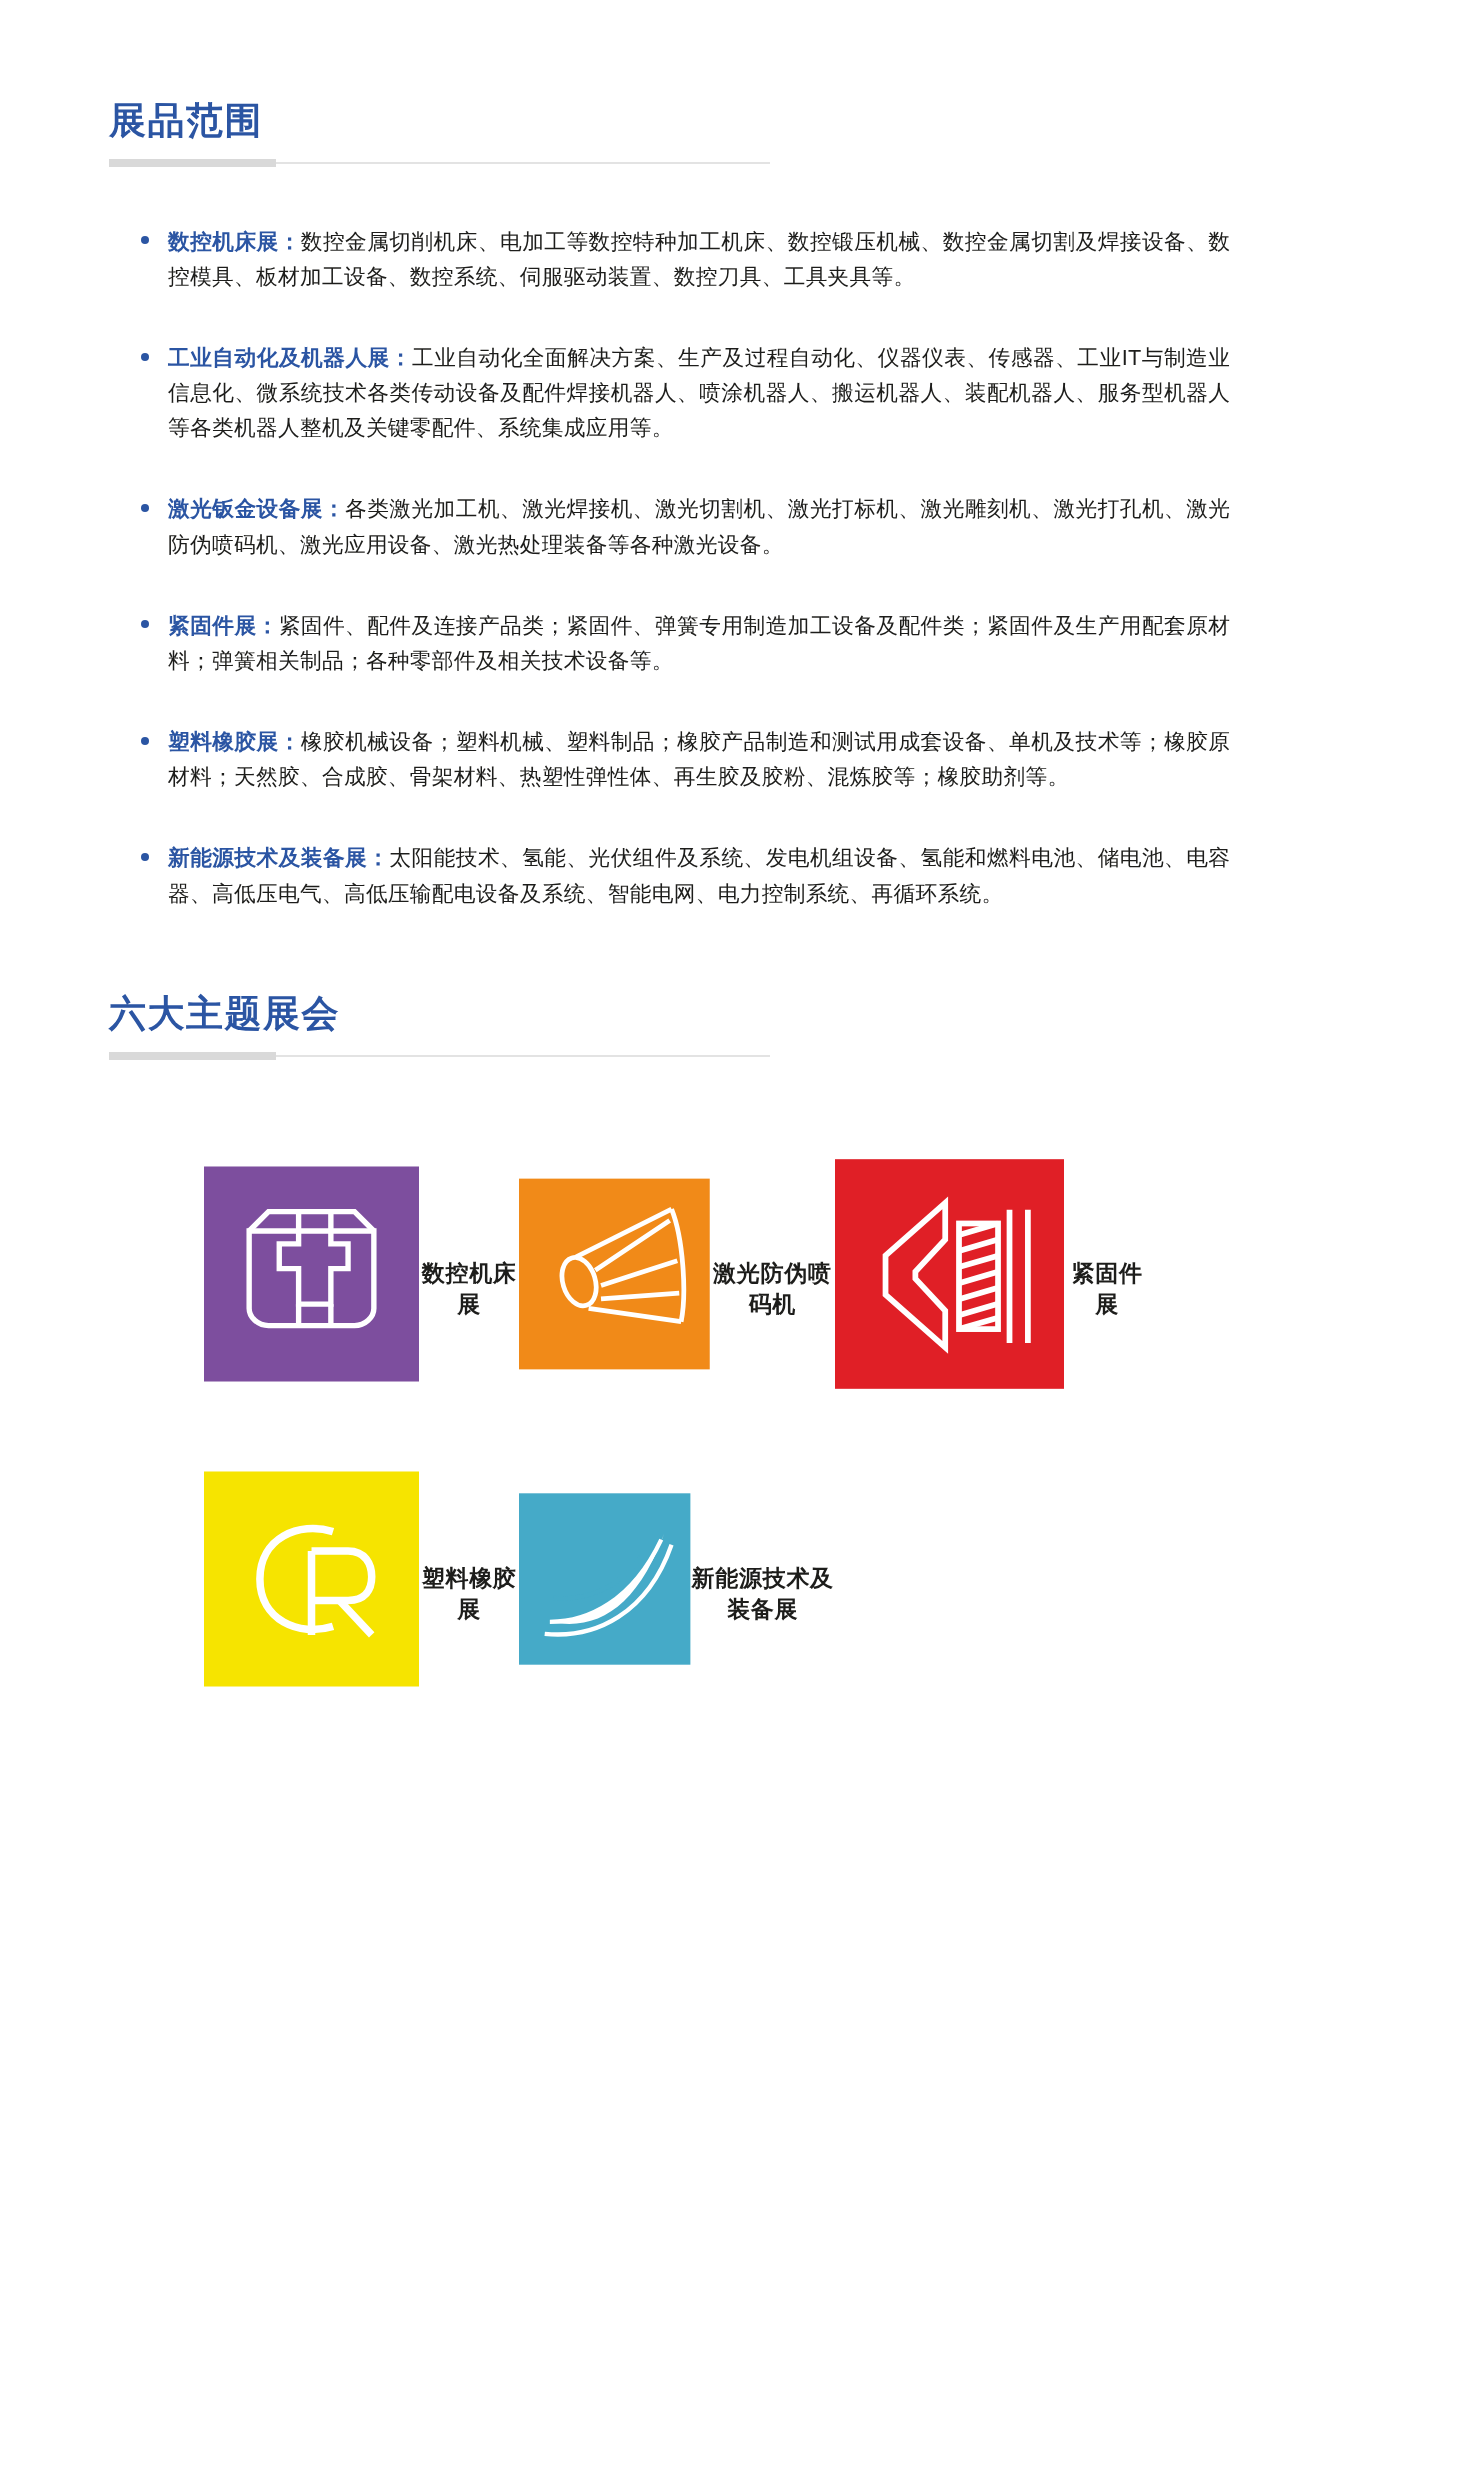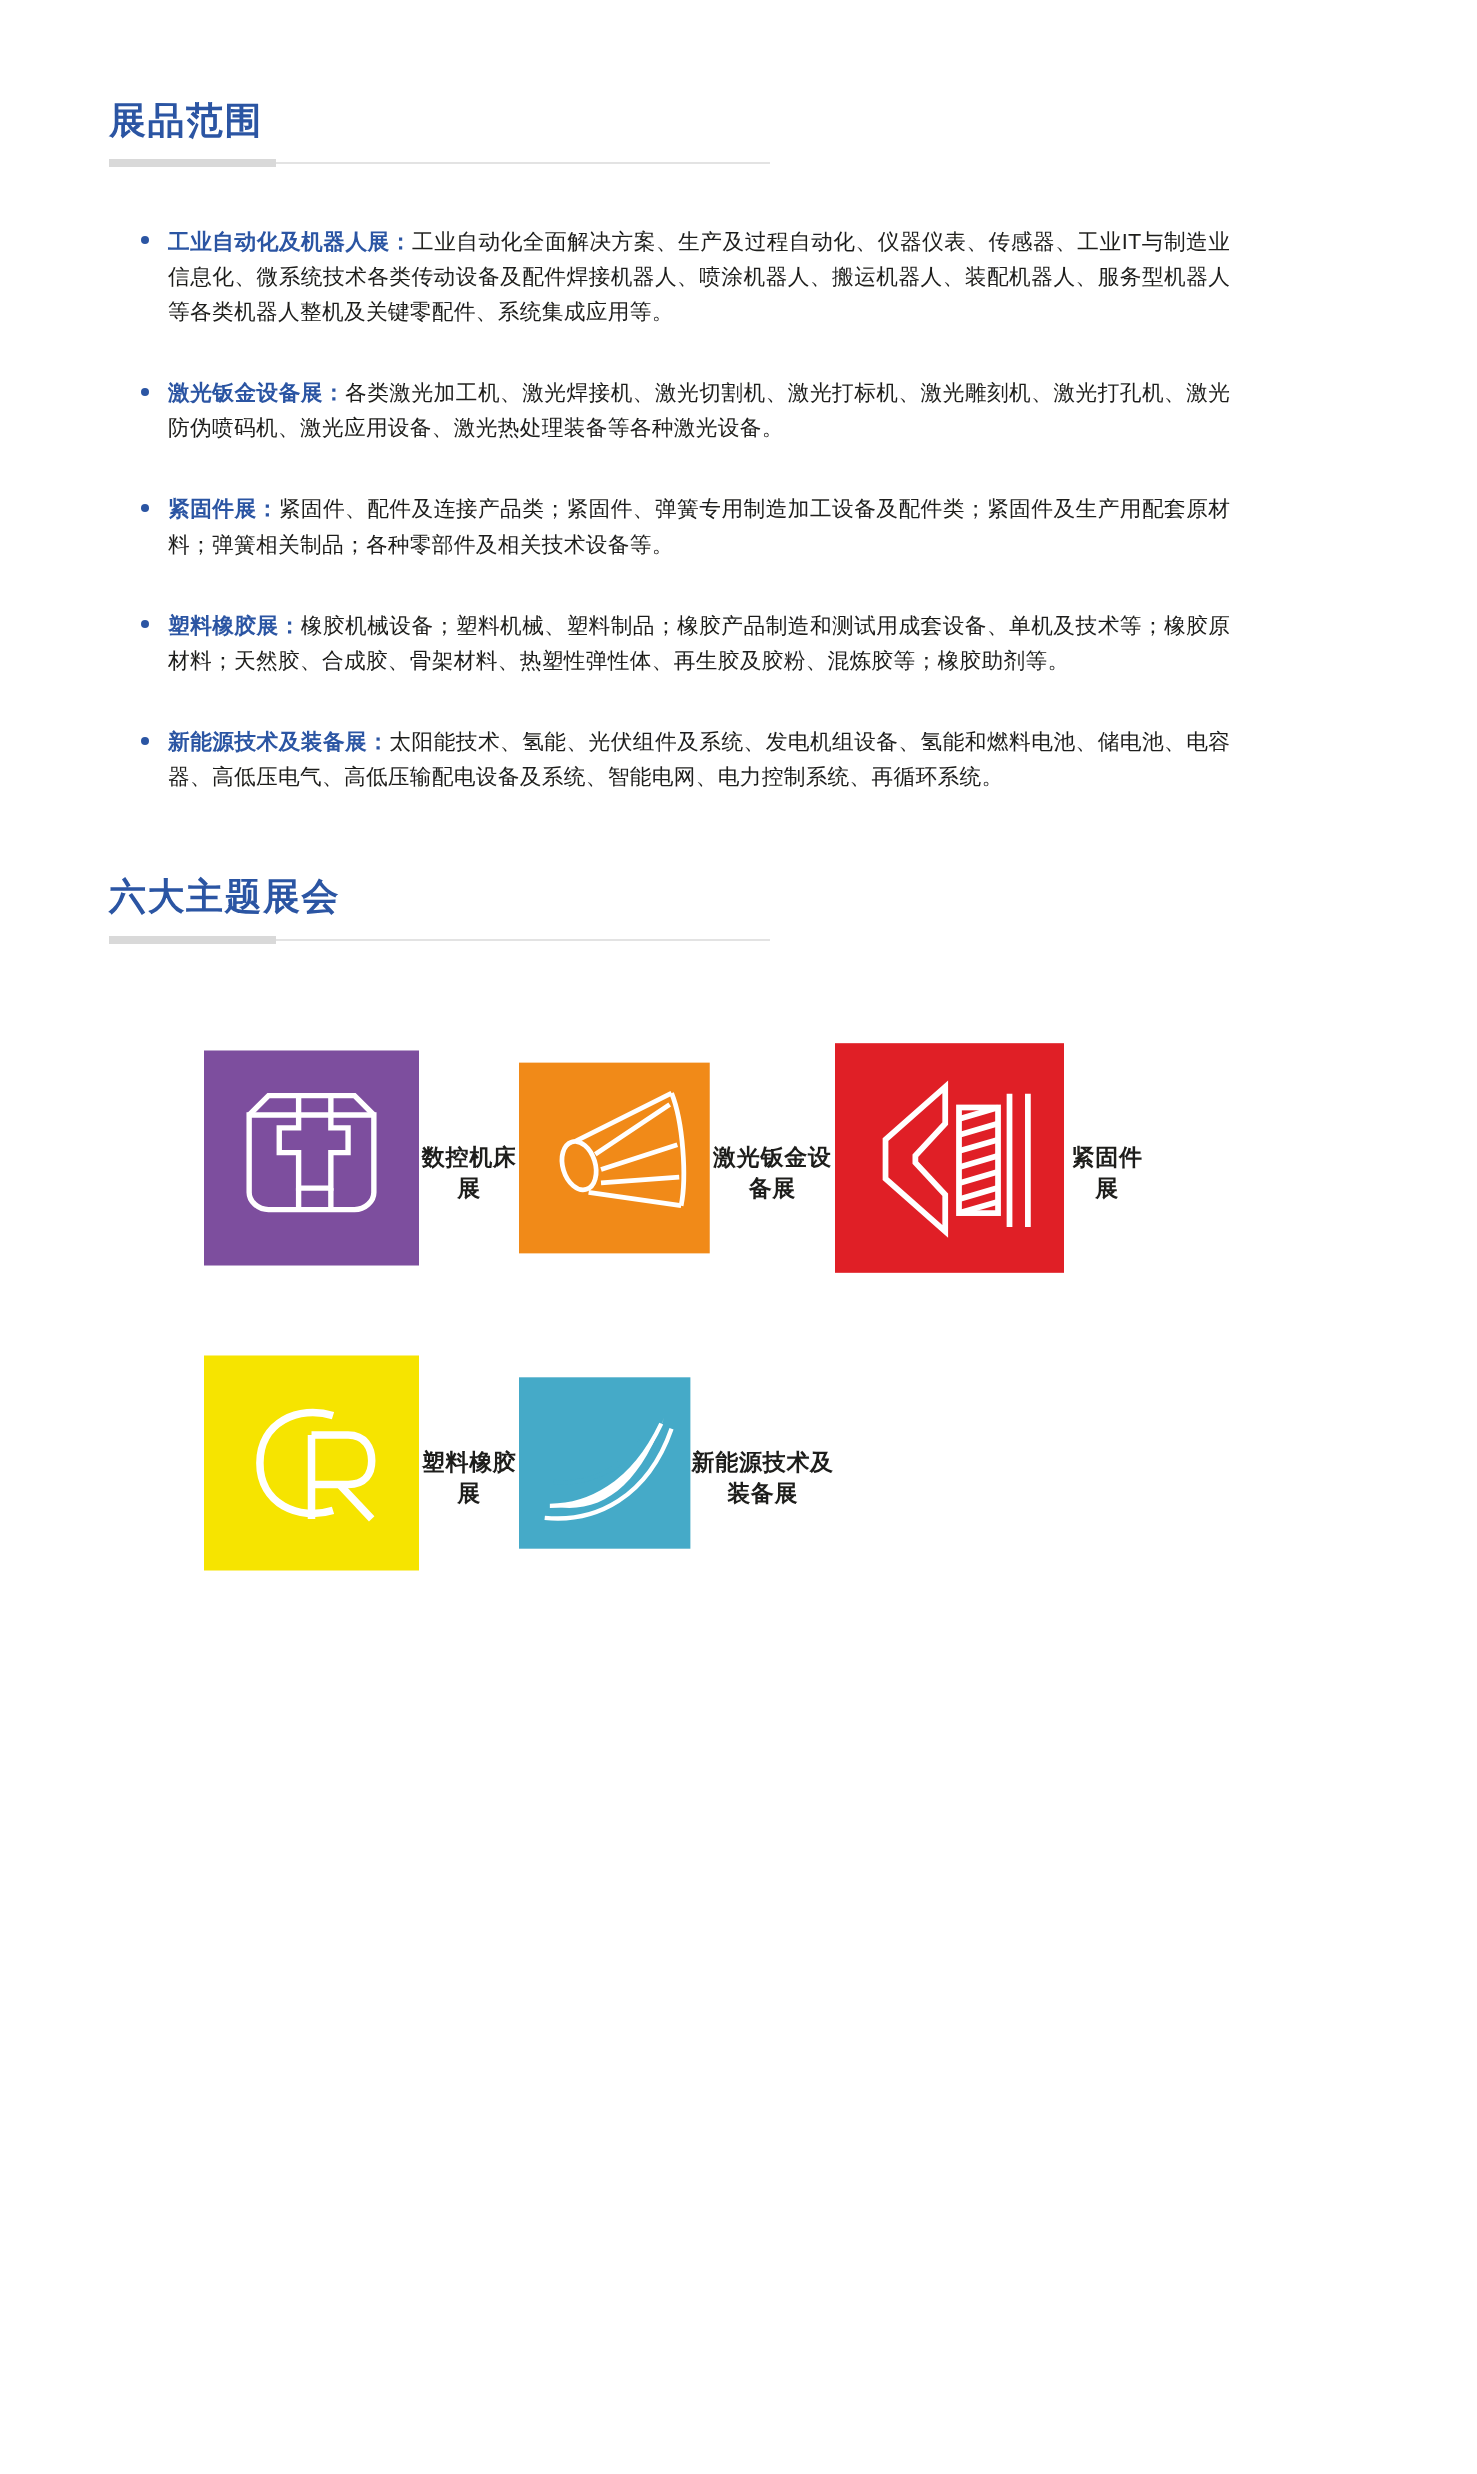--- a/index.html
+++ b/index.html
@@ -138,20 +138,23 @@
   <div class="section" style="padding-top:99px;">
 
     <h2 class="sec-title">展品范围</h2>
     <div class="sec-rule">
       <div class="rule-long"></div>
       <div class="rule-short"></div>
     </div>
 
     <ul class="bullet-list">
 
+      <li class="bullet-item">
+        <span class="bullet-dot"></span><span class="bullet-label">数控机床展：</span><span class="bullet-text">数控金属切削机床、电加工等数控特种加工机床、数控锻压机械、数控金属切割及焊接设备、数控模具、板材加工设备、数控系统、伺服驱动装置、数控刀具、工具夹具等。</span>
+      </li>
 
       <li class="bullet-item">
         <span class="bullet-dot"></span><span class="bullet-label">工业自动化及机器人展：</span><span class="bullet-text">工业自动化全面解决方案、生产及过程自动化、仪器仪表、传感器、工业IT与制造业信息化、微系统技术各类传动设备及配件焊接机器人、喷涂机器人、搬运机器人、装配机器人、服务型机器人等各类机器人整机及关键零配件、系统集成应用等。</span>
       </li>
 
       <li class="bullet-item">
         <span class="bullet-dot"></span><span class="bullet-label">激光钣金设备展：</span><span class="bullet-text">各类激光加工机、激光焊接机、激光切割机、激光打标机、激光雕刻机、激光打孔机、激光防伪喷码机、激光应用设备、激光热处理装备等各种激光设备。</span>
       </li>
 
       <li class="bullet-item">
@@ -198,21 +201,21 @@
         <svg class="tile" viewBox="0 0 200 200">
           <rect x="0" y="0" width="200" height="200" fill="#f18a18"></rect>
           <g fill="none" stroke="#ffffff" stroke-width="5" stroke-linejoin="round">
             <ellipse cx="63" cy="108" rx="17" ry="26" transform="rotate(-17 63 108)"></ellipse>
             <path d="M60,82 L160,32"></path>
             <path d="M73,136 L170,150"></path>
             <path d="M160,32 C172,62 176,120 170,150"></path>
             <path d="M80,96 L158,44 M86,112 L166,86 M86,126 L168,120"></path>
           </g>
         </svg>
-        <div class="cell-label">激光钣金设备展</div>
+        <div class="cell-label">激光防伪喷码机</div>
       </div>
 
       <div class="cell">
         <svg class="tile" viewBox="0 0 200 200">
           <rect x="0" y="0" width="200" height="200" fill="#e01f26"></rect>
           <g fill="none" stroke="#ffffff" stroke-width="5" stroke-linejoin="miter">
             <path d="M96,38 L44,84 L44,118 L96,164 L96,132 L70,104 L70,98 L96,70 Z"></path>
             <rect x="108" y="56" width="34" height="92"></rect>
             <path d="M108,66 L142,56 M108,80 L142,70 M108,94 L142,84 M108,108 L142,98 M108,122 L142,112 M108,136 L142,126 M108,148 L142,138"></path>
             <path d="M152,44 L152,160 M168,44 L168,160"></path>

